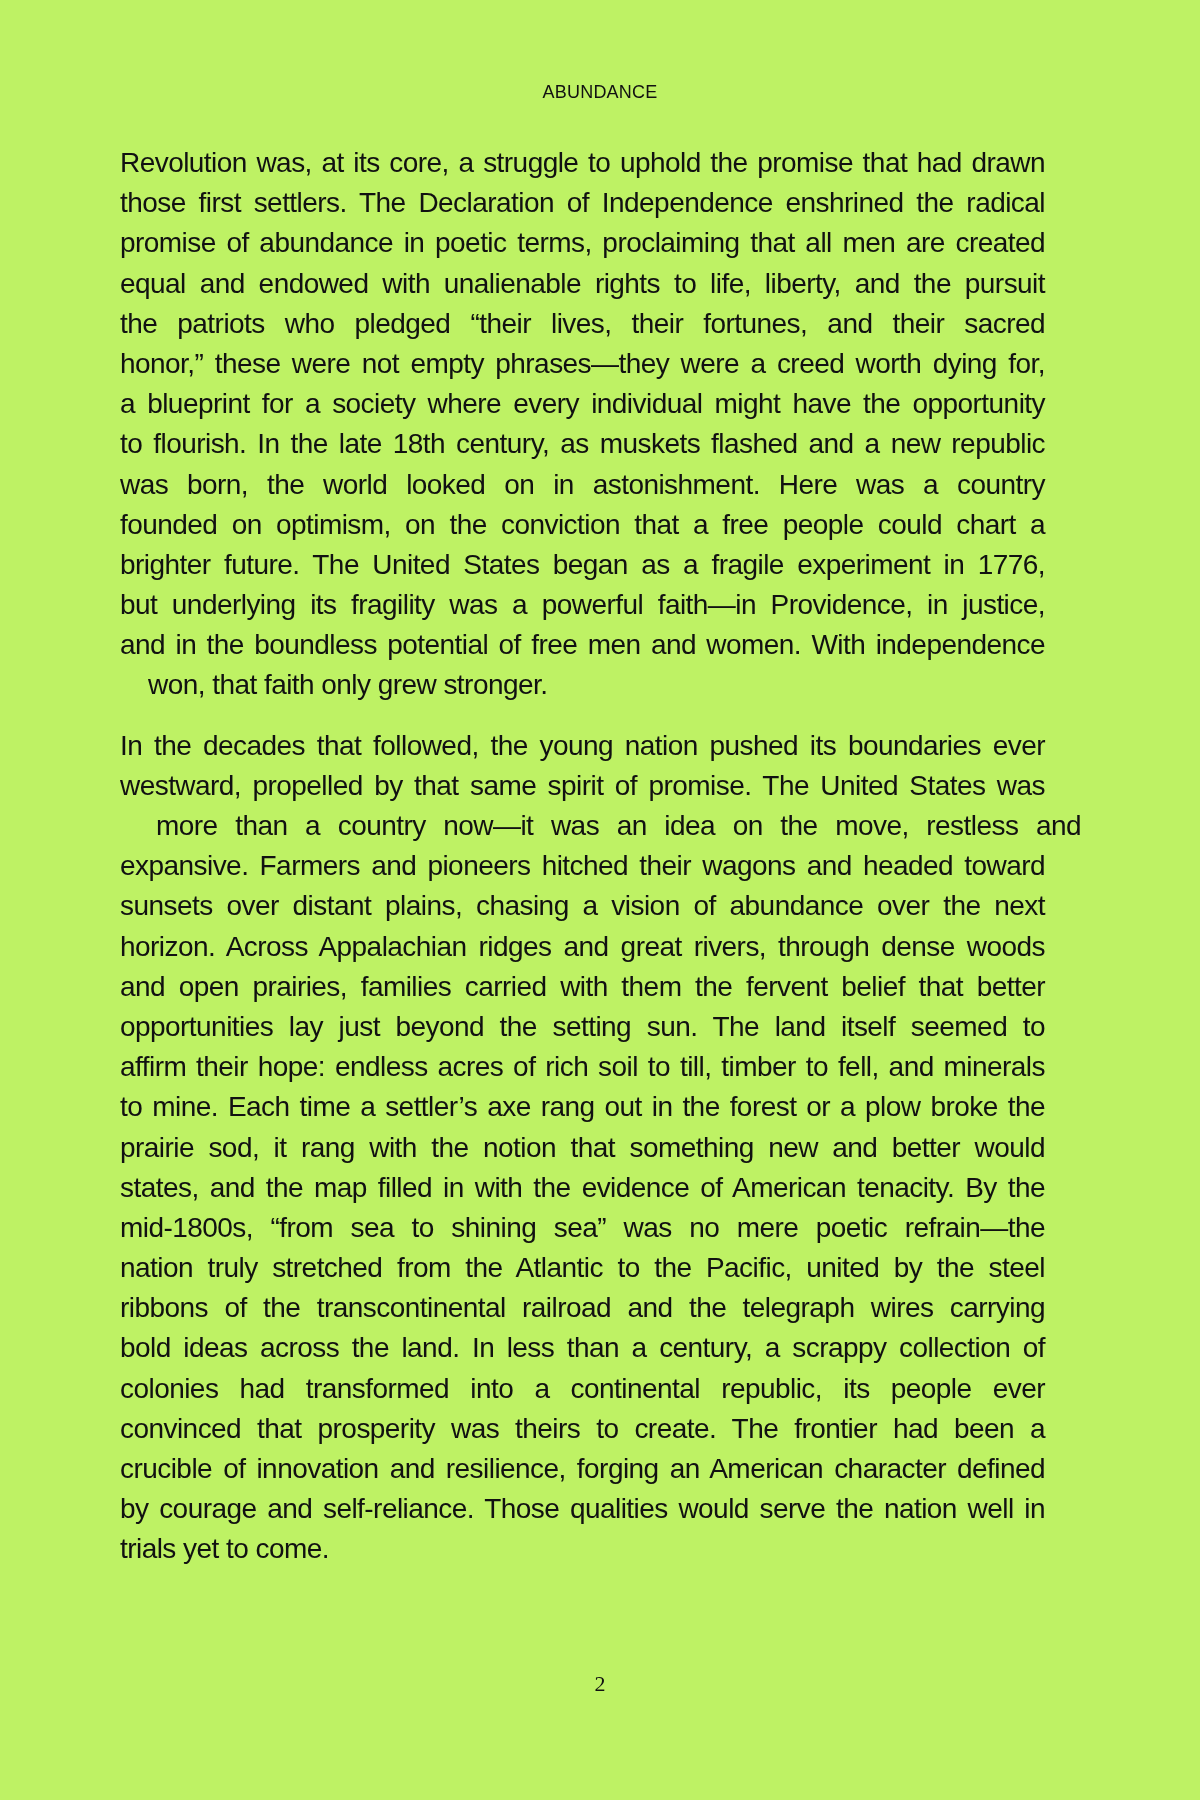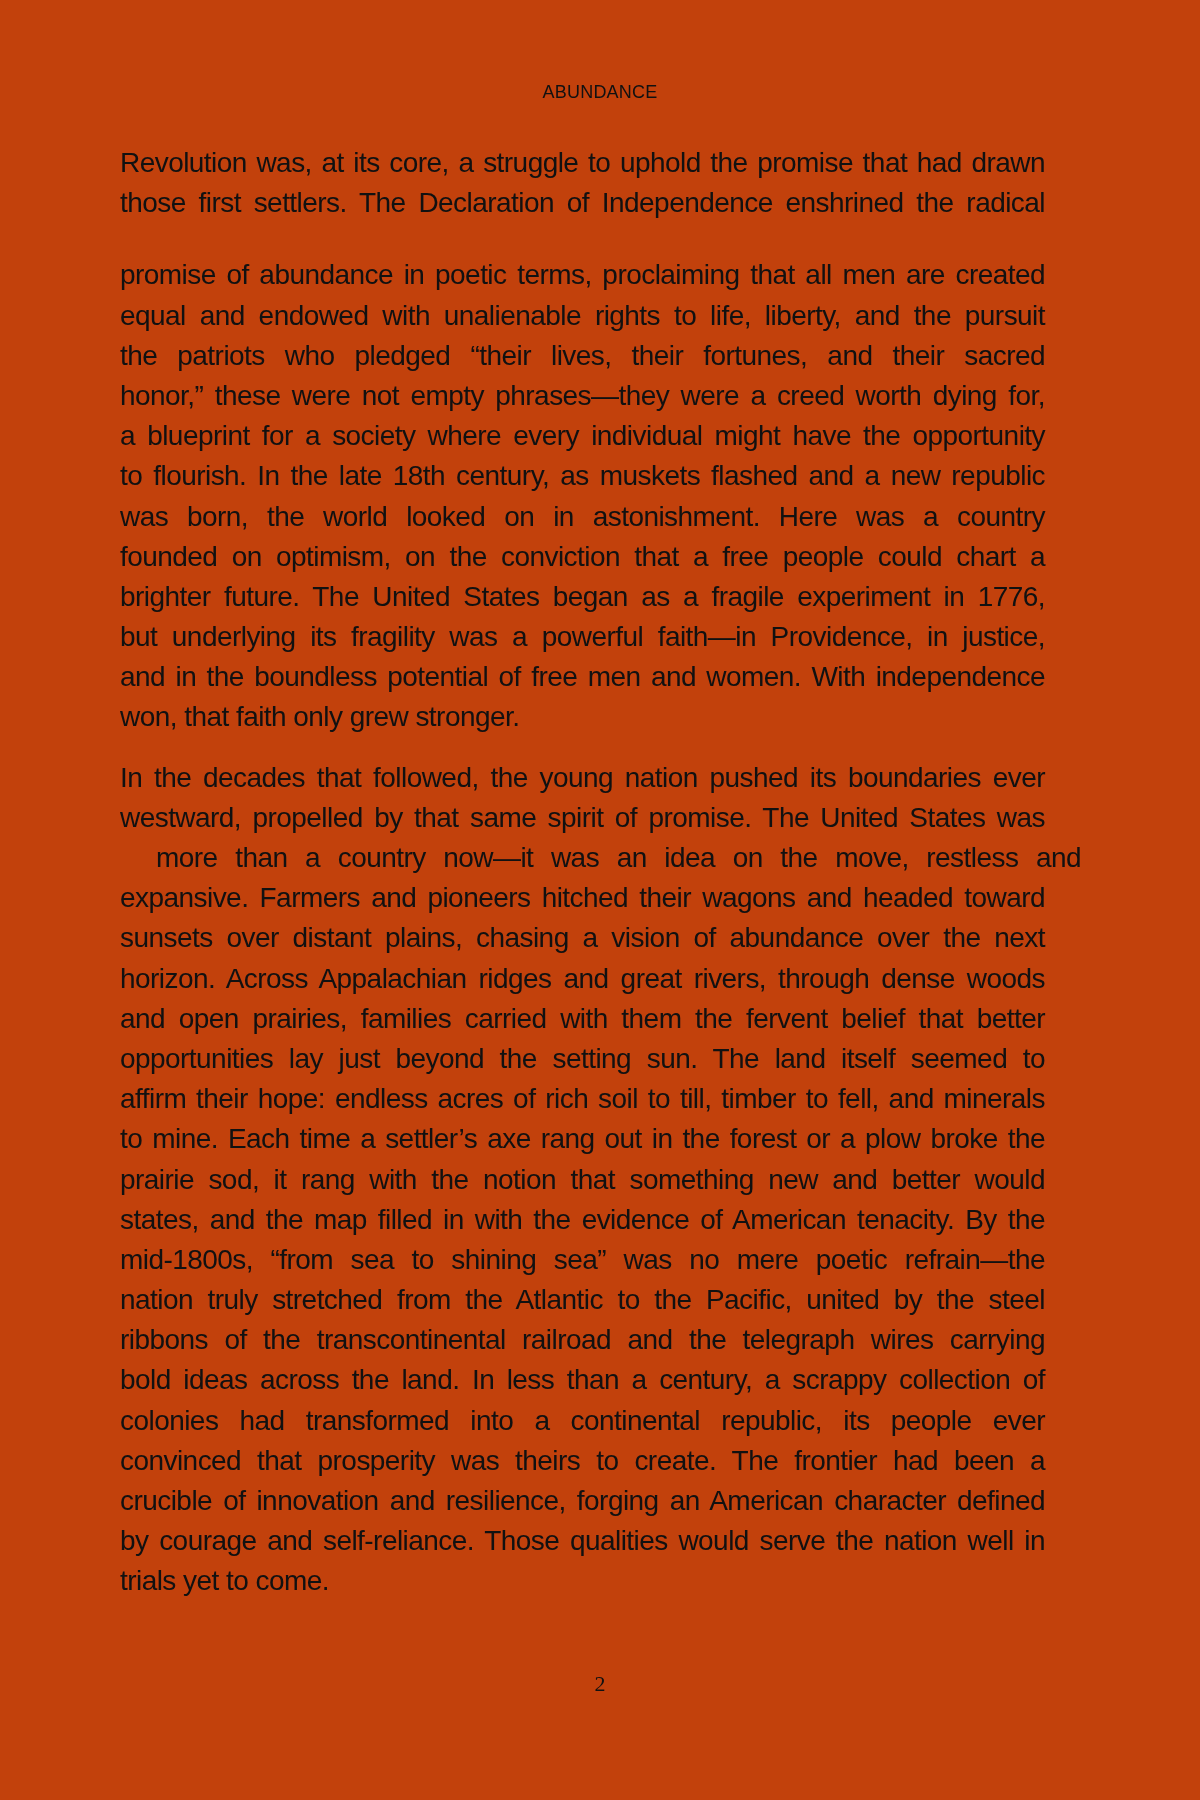--- a/index.html
+++ b/index.html
@@ -1,18 +1,18 @@
 <!DOCTYPE html>
 <html><head>
   <meta charset="utf-8">
   <style>
     html, body { margin: 0; padding: 0; background: #ffffff; }
     body { width: 1200px; height: 1800px; position: relative; overflow: hidden;
            font-family: "Liberation Sans", sans-serif; color: #111111; }
-    .page { position: absolute; left: 0; top: 0; width: 1200px; height: 1800px; background: #c2410c; }
+    .page { position: absolute; left: 0; top: 0; width: 1200px; height: 1800px; background: #bef264; }
     .running-head { position: absolute; top: 82px; left: 0; width: 1200px; text-align: center;
                     font-family: "Liberation Sans", sans-serif; font-size: 18px; letter-spacing: 0.2px; color: #111; }
     .body-text { position: absolute; left: 120px; width: 925px; top: 143px; }
     .para { margin: 0; }
     .para + .para { margin-top: 20px; }
     .line { display: block; font-size: 28px; line-height: 40.2px; height: 40.2px;
             text-align: justify; text-align-last: justify; white-space: nowrap; overflow: visible;
             letter-spacing: -0.55px; word-spacing: 0px; }
     .line.last { text-align-last: left; }
     .folio { position: absolute; top: 1671px; left: 0; width: 1200px; text-align: center;
@@ -21,32 +21,32 @@
 </head>
 <body>
 
 <div class="page">
   <div class="running-head">ABUNDANCE</div>
 
   <div class="body-text">
     <p class="para">
         <span class="line" style="display: block; width: 925px; text-align: justify; text-align-last: justify; white-space: normal;">Revolution was, at its core, a struggle to uphold the promise that had drawn</span>
         <span class="line" style="display: block; width: 925px; text-align: justify; text-align-last: justify; white-space: normal;">those first settlers. The Declaration of Independence enshrined the radical</span>
-        <span class="line" style="display: block; width: 925px; text-align: justify; text-align-last: justify; white-space: normal; margin-top: 32px;">promise of abundance in poetic terms, proclaiming that all men are created</span>
+        <span class="line" style="display: block; width: 925px; text-align: justify; text-align-last: justify; white-space: normal;">promise of abundance in poetic terms, proclaiming that all men are created</span>
         <span class="line" style="display: block; width: 925px; text-align: justify; text-align-last: justify; white-space: normal;">equal and endowed with unalienable rights to life, liberty, and the pursuit</span>
         <span class="line" style="display: block; width: 925px; text-align: justify; text-align-last: justify; white-space: normal;">the patriots who pledged “their lives, their fortunes, and their sacred</span>
         <span class="line" style="display: block; width: 925px; text-align: justify; text-align-last: justify; white-space: normal;">honor,” these were not empty phrases—they were a creed worth dying for,</span>
         <span class="line" style="display: block; width: 925px; text-align: justify; text-align-last: justify; white-space: normal;">a blueprint for a society where every individual might have the opportunity</span>
         <span class="line" style="display: block; width: 925px; text-align: justify; text-align-last: justify; white-space: normal;">to flourish. In the late 18th century, as muskets flashed and a new republic</span>
         <span class="line" style="display: block; width: 925px; text-align: justify; text-align-last: justify; white-space: normal;">was born, the world looked on in astonishment. Here was a country</span>
         <span class="line" style="display: block; width: 925px; text-align: justify; text-align-last: justify; white-space: normal;">founded on optimism, on the conviction that a free people could chart a</span>
         <span class="line" style="display: block; width: 925px; text-align: justify; text-align-last: justify; white-space: normal;">brighter future. The United States began as a fragile experiment in 1776,</span>
         <span class="line" style="display: block; width: 925px; text-align: justify; text-align-last: justify; white-space: normal;">but underlying its fragility was a powerful faith—in Providence, in justice,</span>
         <span class="line" style="display: block; width: 925px; text-align: justify; text-align-last: justify; white-space: normal;">and in the boundless potential of free men and women. With independence</span>
-        <span class="line last" style="display: block; width: 925px;">won, that faith only grew stronger.</span>
+        <span class="line last" style="display: block; width: 925px; margin-left: 28px;">won, that faith only grew stronger.</span>
       </p>
     <p class="para">
         <span class="line" style="display: block; width: 925px; text-align: justify; text-align-last: justify; white-space: normal;">In the decades that followed, the young nation pushed its boundaries ever</span>
         <span class="line" style="display: block; width: 925px; text-align: justify; text-align-last: justify; white-space: normal;">westward, propelled by that same spirit of promise. The United States was</span>
         <span class="line" style="display: block; width: 925px; text-align: justify; text-align-last: justify; white-space: normal; margin-left: 36px;">more than a country now—it was an idea on the move, restless and</span>
         <span class="line" style="display: block; width: 925px; text-align: justify; text-align-last: justify; white-space: normal;">expansive. Farmers and pioneers hitched their wagons and headed toward</span>
         <span class="line" style="display: block; width: 925px; text-align: justify; text-align-last: justify; white-space: normal;">sunsets over distant plains, chasing a vision of abundance over the next</span>
         <span class="line" style="display: block; width: 925px; text-align: justify; text-align-last: justify; white-space: normal;">horizon. Across Appalachian ridges and great rivers, through dense woods</span>
         <span class="line" style="display: block; width: 925px; text-align: justify; text-align-last: justify; white-space: normal;">and open prairies, families carried with them the fervent belief that better</span>
         <span class="line" style="display: block; width: 925px; text-align: justify; text-align-last: justify; white-space: normal;">opportunities lay just beyond the setting sun. The land itself seemed to</span>

